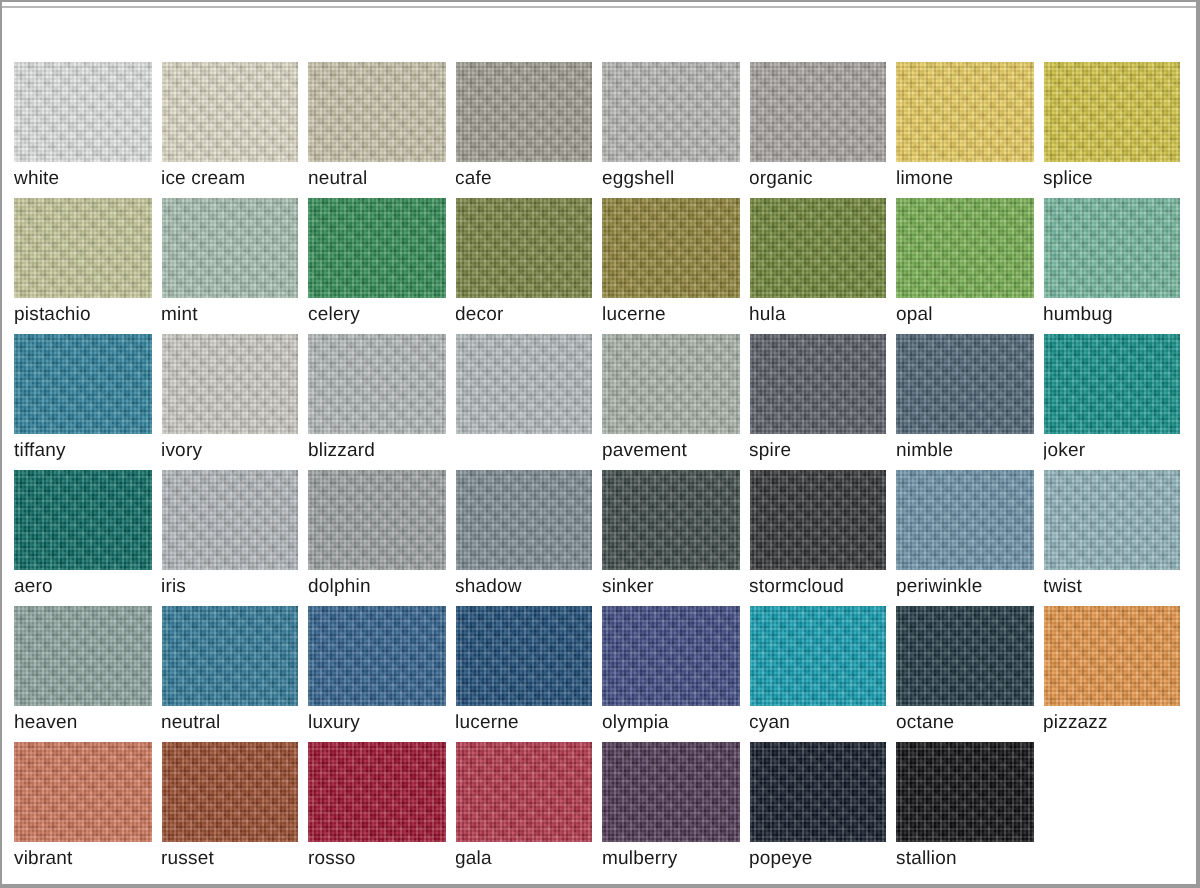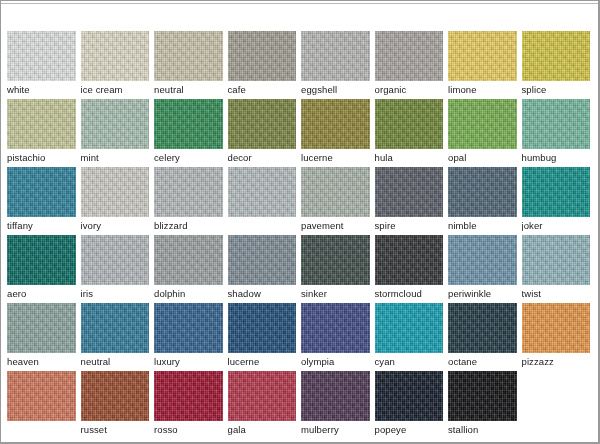--- a/index.html
+++ b/index.html
@@ -300,20 +300,21 @@
       <div class="swatch-cell">
         <div class="swatch" style="background-color: rgb(29, 53, 64);"></div>
         <div class="swatch-label">octane</div>
       </div>
       <div class="swatch-cell">
         <div class="swatch" style="background-color: rgb(229, 148, 69);"></div>
         <div class="swatch-label">pizzazz</div>
       </div>
       <div class="swatch-cell">
         <div class="swatch" style="background-color: rgb(207, 116, 88);"></div>
+        <div class="swatch-label">vibrant</div>
       </div>
       <div class="swatch-cell">
         <div class="swatch" style="background-color: rgb(151, 72, 42);"></div>
         <div class="swatch-label">russet</div>
       </div>
       <div class="swatch-cell">
         <div class="swatch" style="background-color: rgb(156, 15, 44);"></div>
         <div class="swatch-label">rosso</div>
       </div>
       <div class="swatch-cell">

